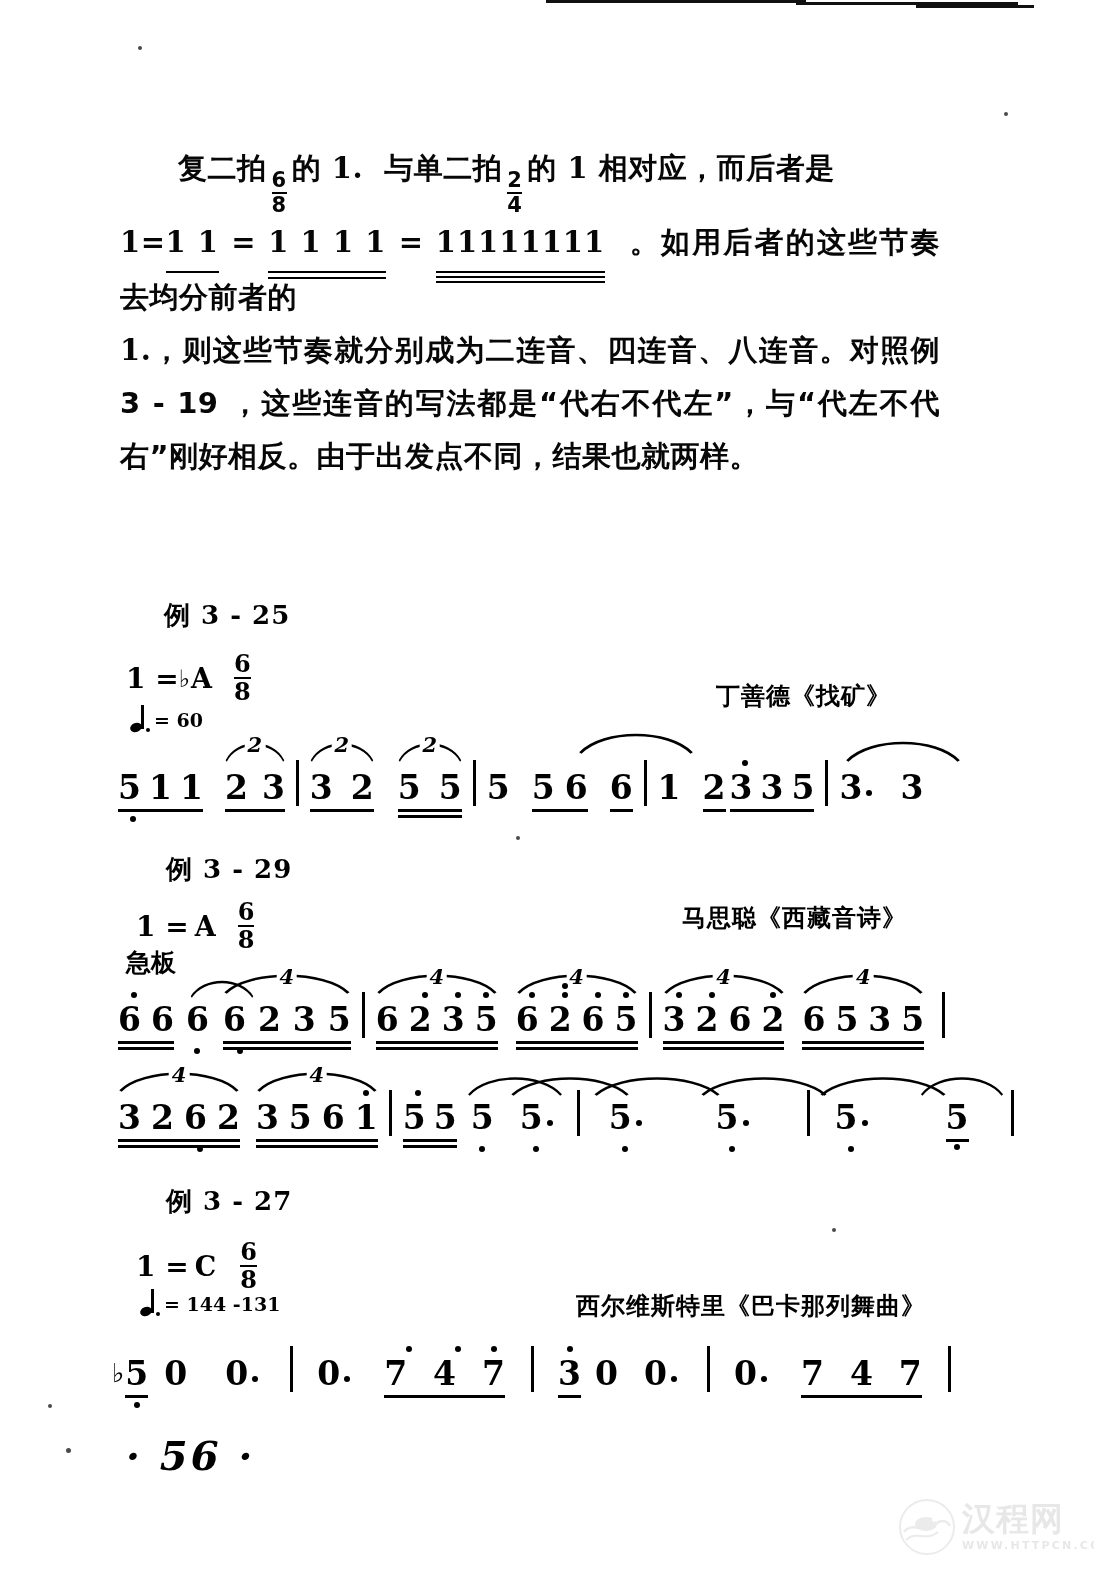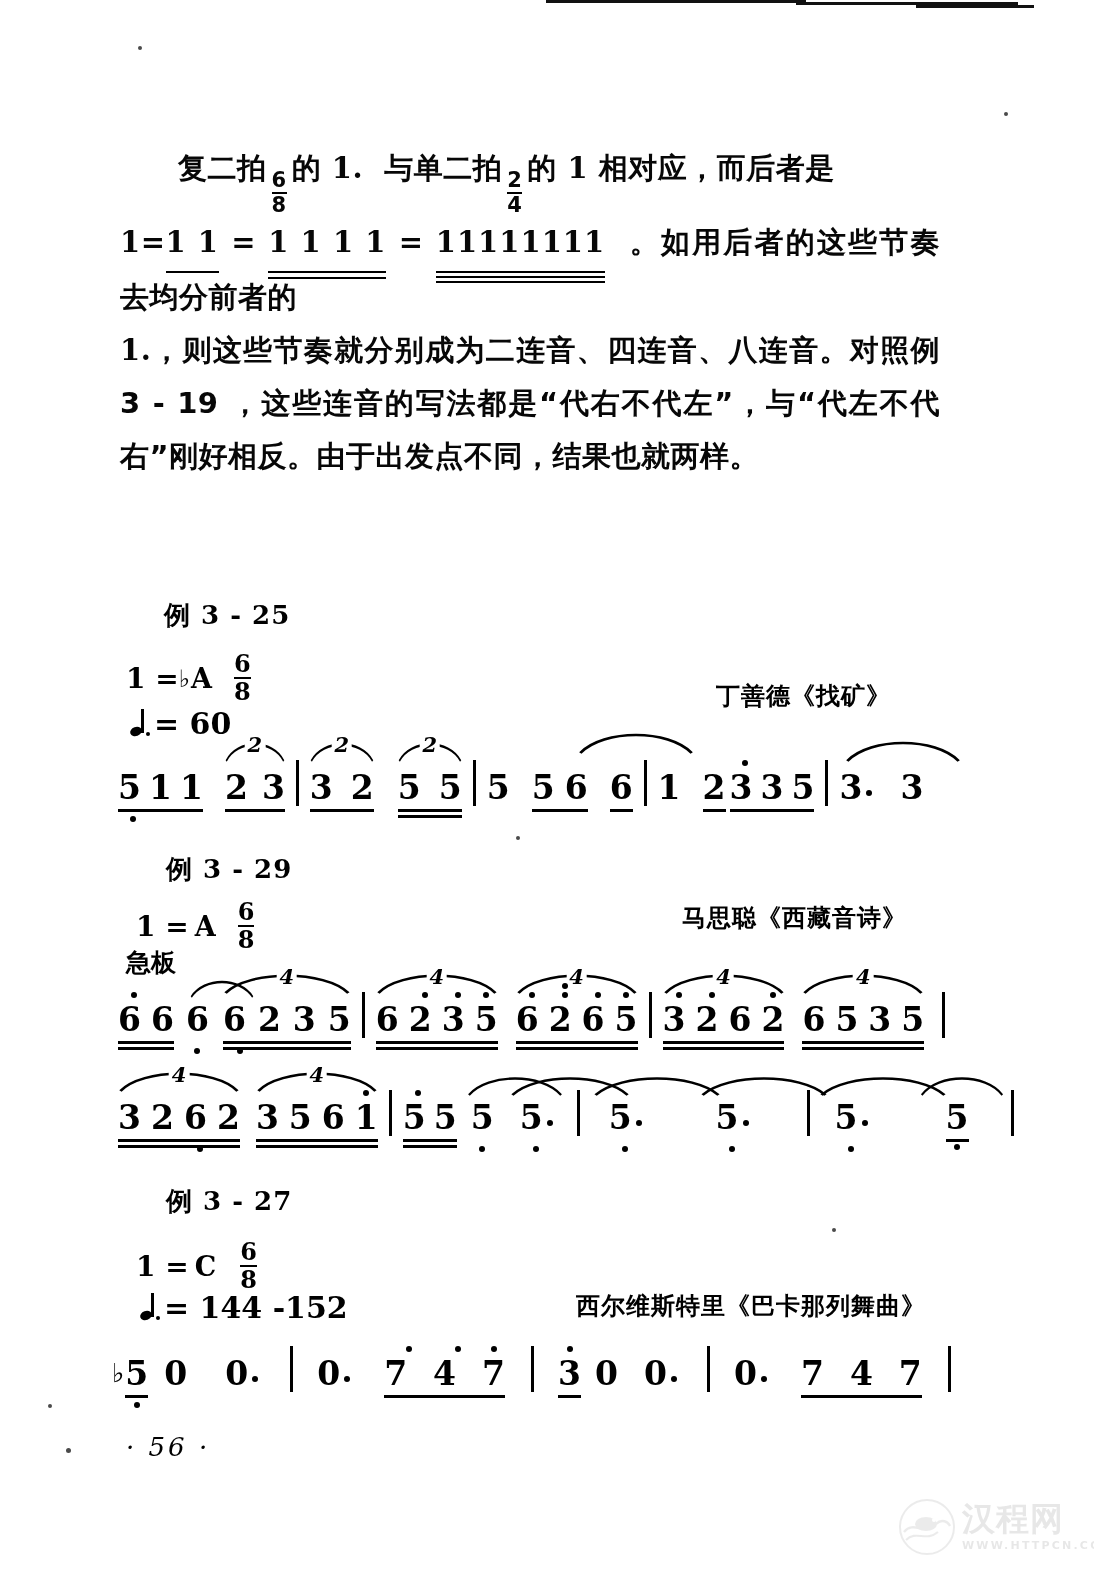--- a/index.html
+++ b/index.html
@@ -109,21 +109,21 @@
     font-weight: 700;
     display: flex;
     align-items: center;
     white-space: nowrap;
   }
   .ex-key .flat { font-size: 24px; vertical-align: 4px; }
   .ex-key .keyname { font-size: 27px; margin-left: 1px; }
   .ex-tempo {
     position: absolute;
     font-family: "DejaVu Serif", serif;
-    font-size: 30px;
+    font-size: 19px;
     font-weight: 700;
     white-space: nowrap;
     display: flex;
     align-items: center;
     gap: 4px;
   }
   .ex-attr {
     position: absolute;
     font-family: "DejaVu Sans", sans-serif;
     font-size: 24px;
@@ -248,22 +248,22 @@
     margin-right: 1px;
   }
 
   
   .pagenum {
     position: absolute;
     left: 126px;
     top: 1432px;
     font-family: "DejaVu Serif", serif;
     font-style: italic;
-    font-size: 26px;
-    font-weight: 400;
+    font-size: 40px;
+    font-weight: 700;
     letter-spacing: 3px;
     text-align: right;
   }
 
   
   .watermark {
     position: absolute;
     right: 8px;
     bottom: 8px;
     width: 190px;
@@ -668,21 +668,21 @@
         <span class="den">8</span>
       </span>
     </div>
 
     <div class="ex-tempo" style="left:140px; top:1290px;">
       <span class="noteglyph">
           <span class="head"></span>
           <span class="stem"></span>
           <span class="dot"></span>
         </span>
-      <span>= 144 -152</span>
+      <span>= 144 -131</span>
     </div>
 
     <div class="ex-attr" style="left:576px; top:1290px;">西尔维斯特里《巴卡那列舞曲》</div>
 
     <div class="staff" style="left:112px; top:1334px;">
       <div class="measure">
         <span class="accid">♭</span>
         <div class="group" style="margin-right:16px;">
           <div class="note has-dot"><span class="num">5</span><span class="oct-dn"></span></div>
           <div class="ub b1"></div>

